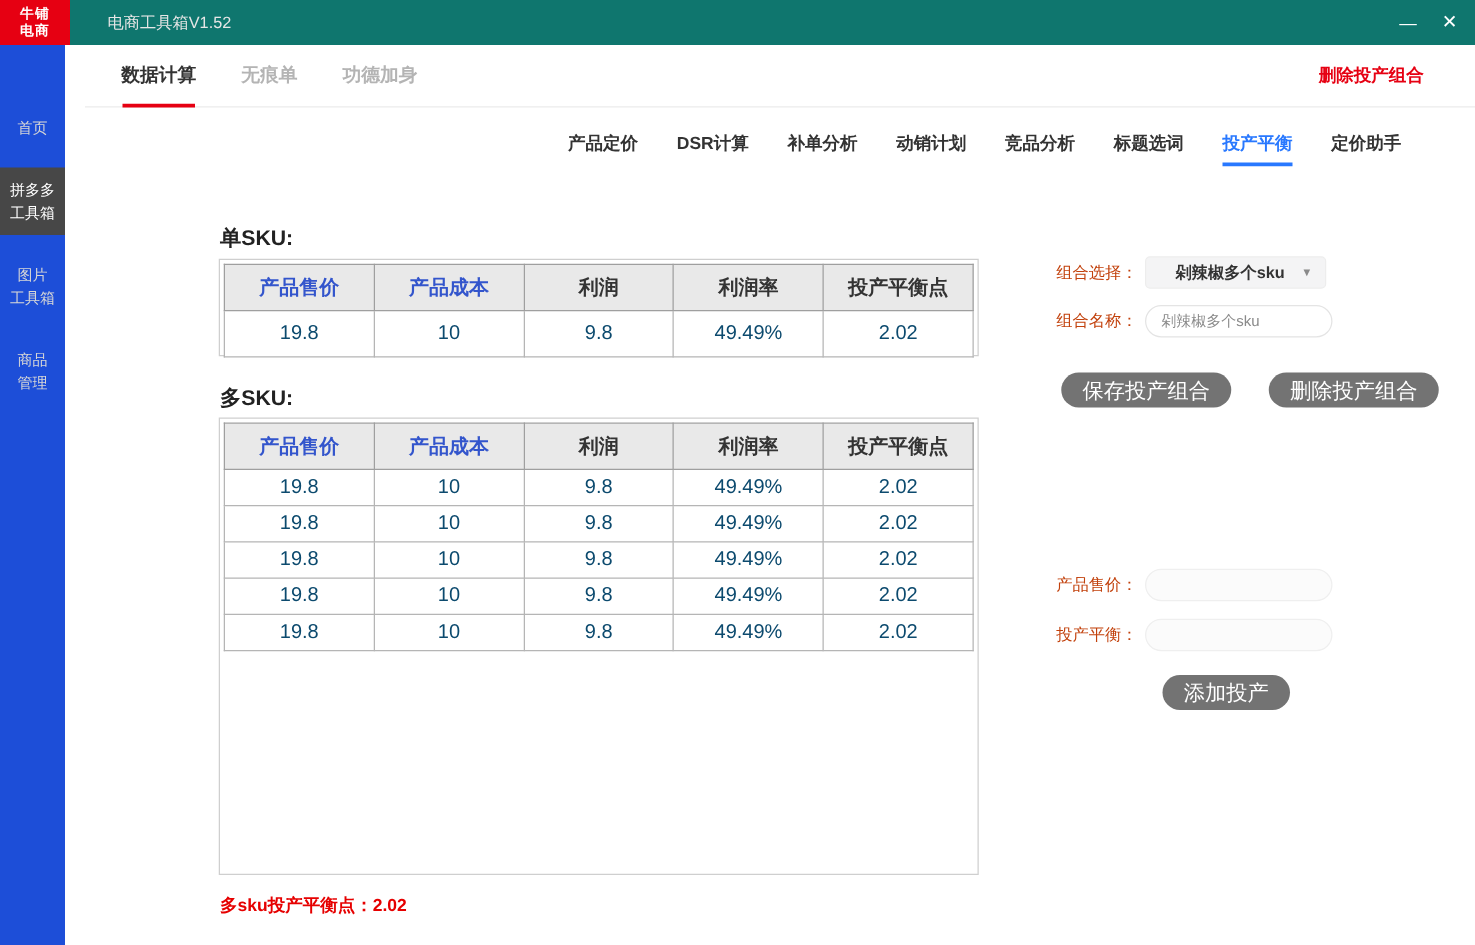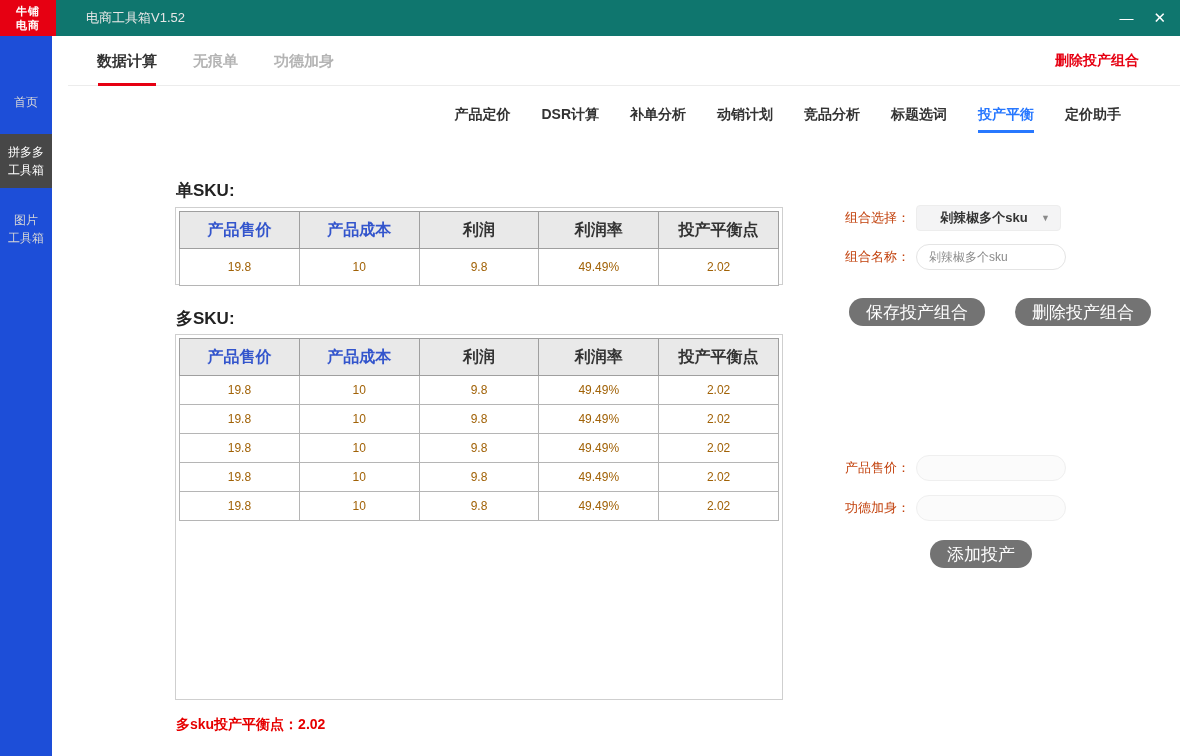--- a/index.html
+++ b/index.html
@@ -55,21 +55,21 @@
   #label-single { left:176px; top:179px; }
   #label-multi  { left:176px; top:307px; }
 
   .table-box { position:absolute; left:175px; width:608px; border:1px solid #cfcfcf; background:#fff; padding:3px; }
   #box-single { top:207px; height:78px; }
   #box-multi  { top:334px; height:366px; }
 
   table { width:100%; border-collapse:collapse; table-layout:fixed; }
   th { background:#e9e9e9; border:1px solid #9f9f9f; height:37px; font-size:16px; font-weight:bold; color:#333; }
   th.blue { color:#3355cc; }
-  td { border:1px solid #b5b5b5; text-align:center; font-size:12px; color:#a16207; background:#fff; }
+  td { border:1px solid #b5b5b5; text-align:center; font-size:16px; color:#0c4a6e; background:#fff; }
   #table-single td { height:37px; }
   #table-multi td { height:29px; }
 
   .summary-note { position:absolute; left:176px; top:716px; color:#e60000; font-size:14px; font-weight:bold; }
 
   
   .form-row { position:absolute; display:flex; align-items:center; }
   .form-label { font-size:13px; color:#c2410c; margin-right:6px; white-space:nowrap; }
 
   #row-combo-select { left:845px; top:205px; }
@@ -119,20 +119,24 @@
       <div class="sb-item">
         <div class="sb-line">首页</div>
       </div>
       <div class="sb-item active">
         <div class="sb-line">拼多多</div>
         <div class="sb-line">工具箱</div>
       </div>
       <div class="sb-item">
         <div class="sb-line">图片</div>
         <div class="sb-line">工具箱</div>
+      </div>
+      <div class="sb-item">
+        <div class="sb-line">商品</div>
+        <div class="sb-line">管理</div>
       </div>
     </div>
 </div>
 
 <div class="top-tab-bar">
   <div class="tt-tabs">
       <div class="tt-tab active">数据计算</div>
       <div class="tt-tab">无痕单</div>
       <div class="tt-tab">功德加身</div>
     </div>
@@ -247,19 +251,19 @@
   <button class="btn">保存投产组合</button>
   <button class="btn">删除投产组合</button>
 </div>
 
 <div class="form-row" id="row-price">
   <span class="form-label">产品售价：</span>
   <input class="text-input soft" type="text" style="">
 </div>
 
 <div class="form-row" id="row-cost">
-  <span class="form-label">功德加身：</span>
+  <span class="form-label">投产平衡：</span>
   <input class="text-input soft" type="text" style="">
 </div>
 
 <div class="form-row" id="row-add">
   <button class="btn">添加投产</button>
 </div>
 
 </body></html>

